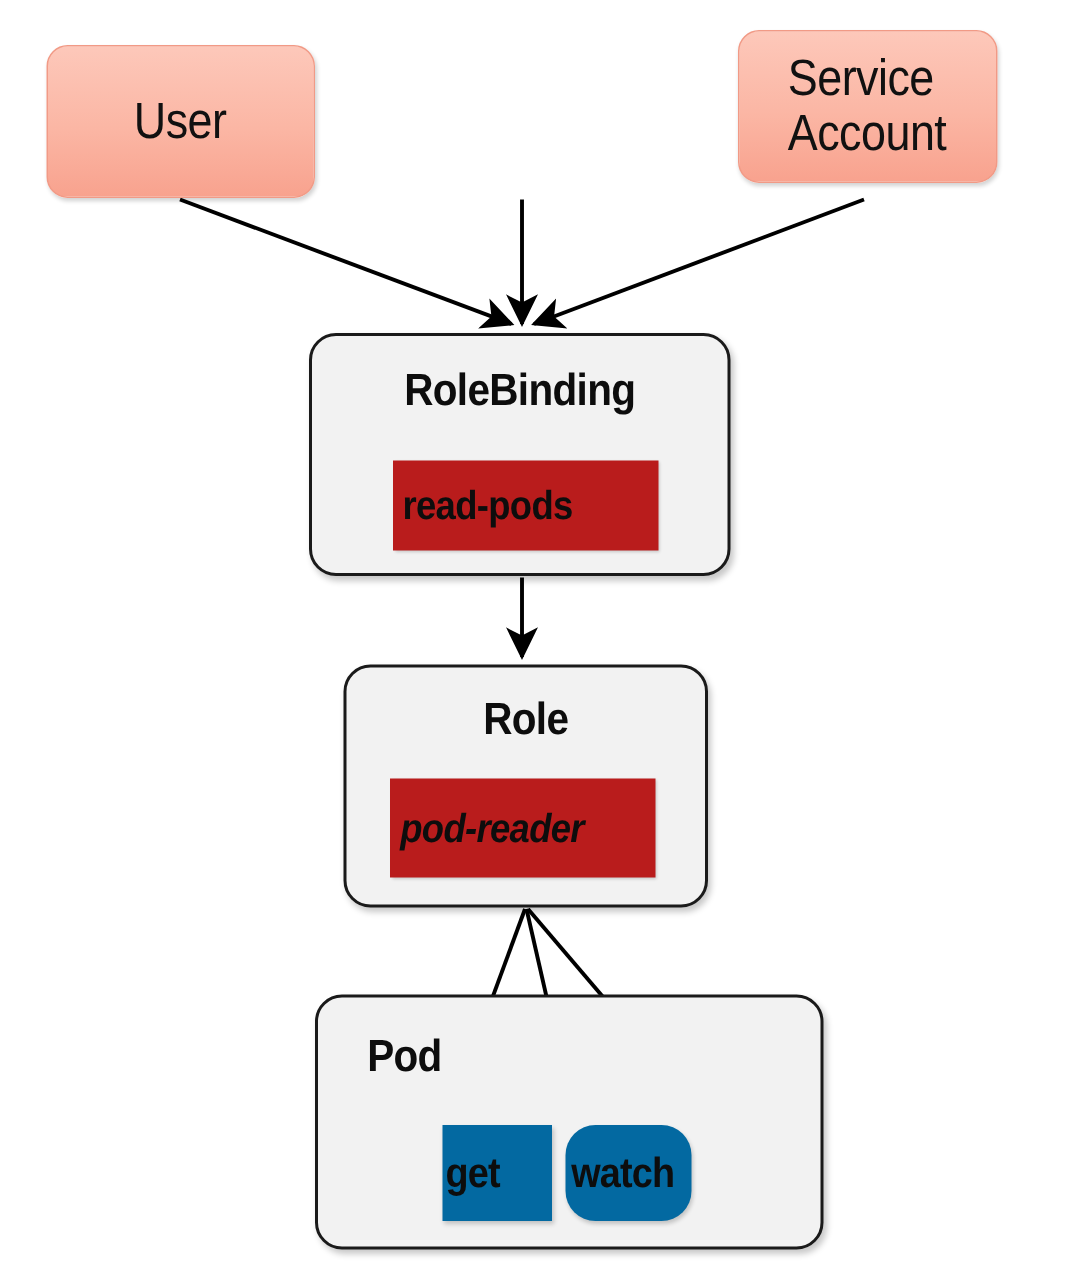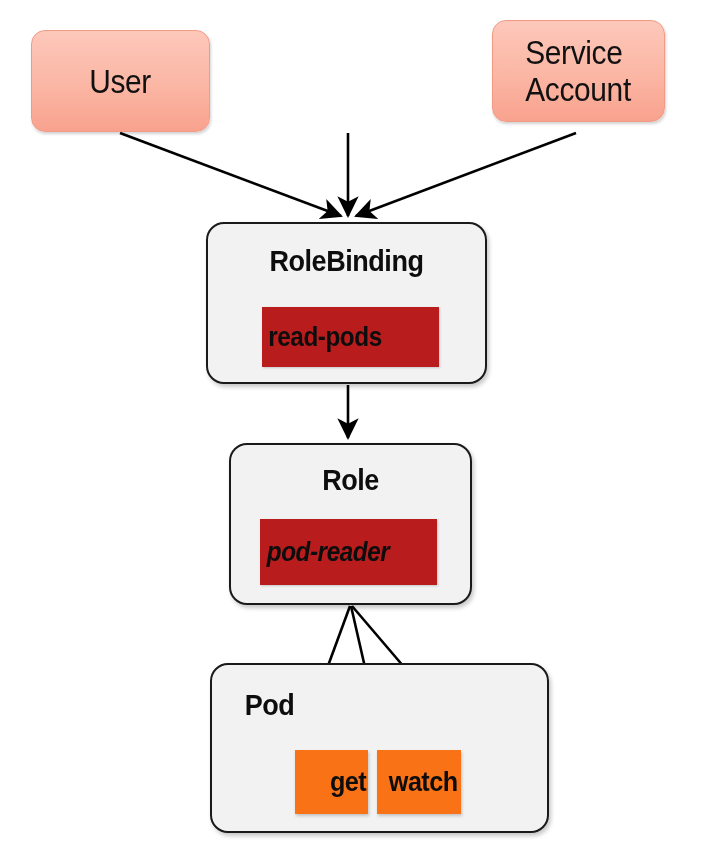--- a/index.html
+++ b/index.html
@@ -94,24 +94,24 @@
     font-size: 27px;
     color: #0d0d0d;
     letter-spacing: -0.5px;
     transform: scaleX(0.9);
     white-space: nowrap;
   }
 
   
   .chip-verb {
     position: absolute;
-    background: #f97316;
+    background: #0369a1;
     display: flex;
     align-items: center;
-    justify-content: flex-end;
+    justify-content: flex-start;
     box-shadow: 1px 2px 3px rgba(0,0,0,0.20);
   }
   .chip-verb-label {
     font-family: "Liberation Sans", sans-serif;
     font-weight: 700;
     font-size: 28px;
     color: #0d0d0d;
     letter-spacing: -0.6px;
     transform: scaleX(0.9);
     white-space: nowrap;
@@ -168,19 +168,19 @@
     </div>
   </div>
 
   <div class="res-node" style="left:178px; top:663px; width:339px; height:170px;margin-left:32px;">
     <div class="res-title left-aligned" style="top:23px; left:30px;">Pod</div>
 
     <div class="chip-verb" style="left:83px; top:85px; width:73px; height:64px;">
       <span class="chip-verb-label">get</span>
     </div>
 
-    <div class="chip-verb" style="left:165px; top:85px; width:84px; height:64px;">
+    <div class="chip-verb" style="left:165px; top:85px; width:84px; height:64px;border-radius:20px;">
       <span class="chip-verb-label">watch</span>
     </div>
 
   </div>
 
 </div>
 
 </body></html>

